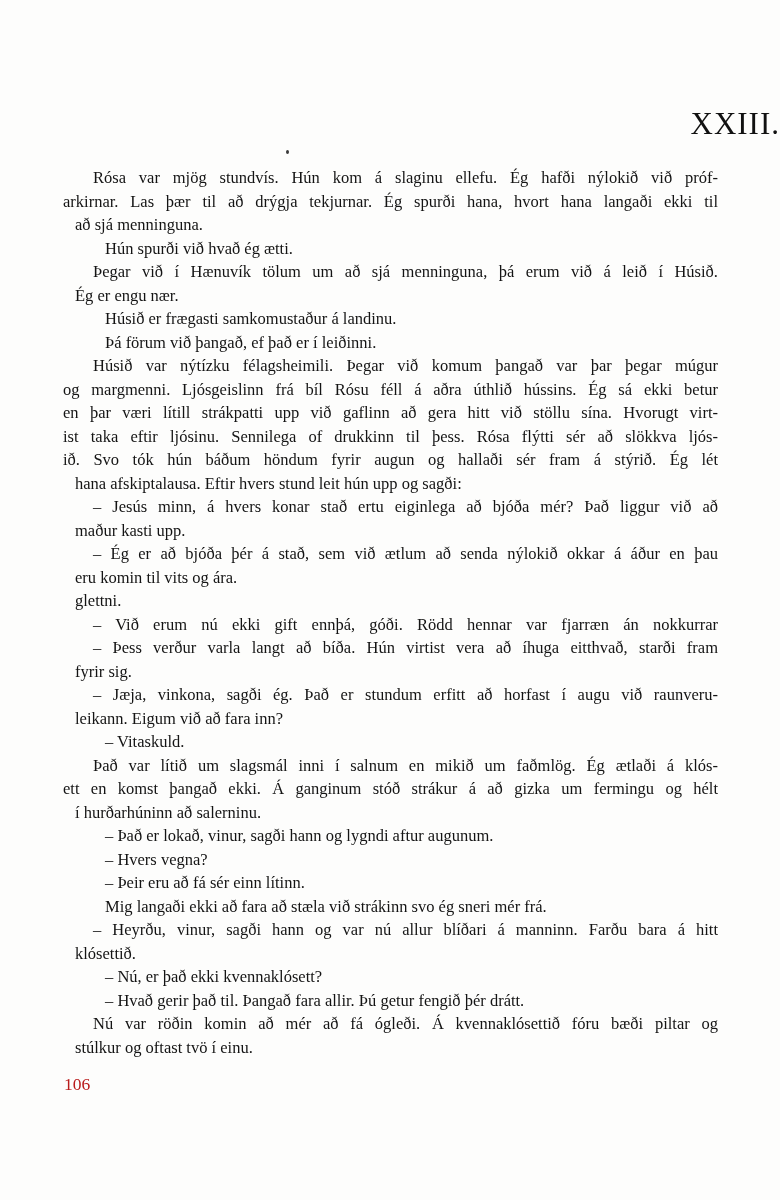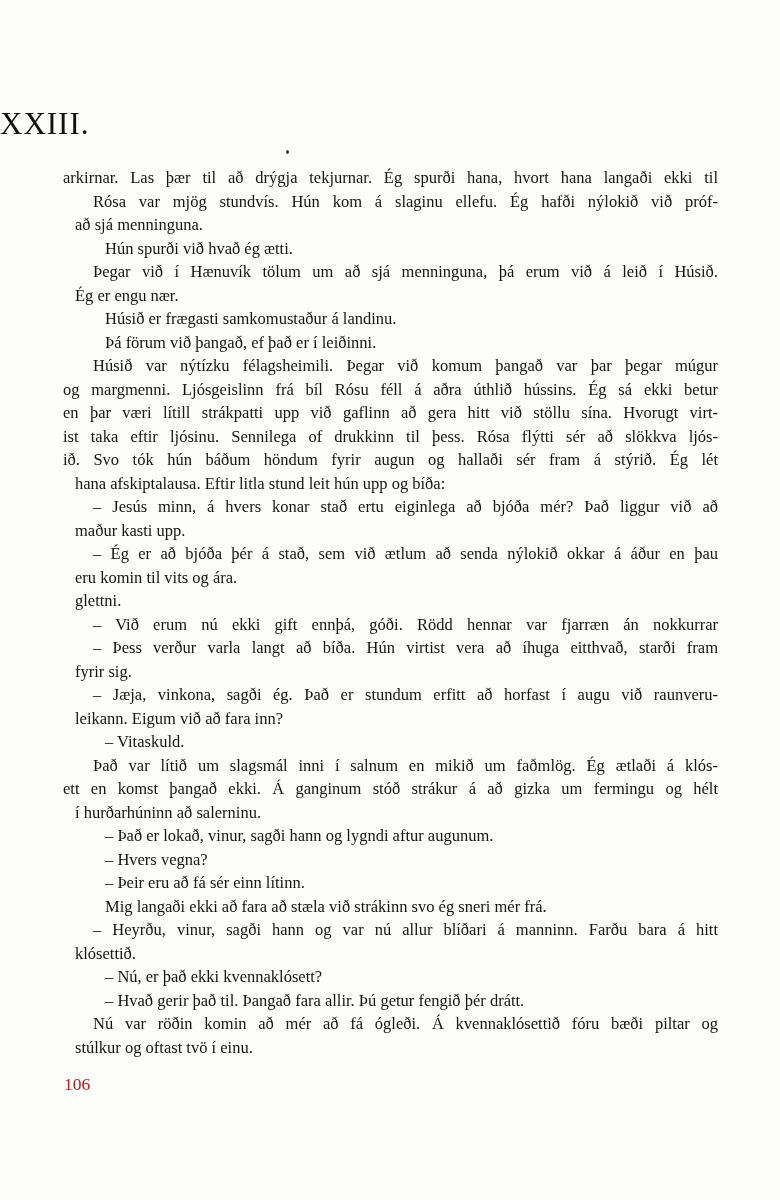--- a/index.html
+++ b/index.html
@@ -12,21 +12,21 @@
   .page {
     position: relative;
     width: 780px; height: 1200px;
     background: #fdfdfc;
     overflow: hidden;
   }
   .chapter {
     position: absolute;
     top: 106px; left: 0; right: 0;
     margin: 0;
-    text-align: left;
+    text-align: right;
     font-size: 31px;
     font-weight: 400;
     letter-spacing: 1px;
     color: #111;
   }
   .speck {
     position: absolute;
     left: 286px; top: 150px;
     width: 3px; height: 4px;
     background: #3a3a3a;
@@ -56,34 +56,34 @@
     color: #b91c1c;
   }
 </style>
 </head>
 <body>
 
 <div class="page">
   <h1 class="chapter">XXIII.</h1>
   <div class="speck"></div>
   <div class="text-block">
+      <div class="line first">Rósa var mjög stundvís. Hún kom á slaginu ellefu. Ég hafði nýlokið við próf-</div>
       <div class="line">arkirnar. Las þær til að drýgja tekjurnar. Ég spurði hana, hvort hana langaði ekki til</div>
-      <div class="line first">Rósa var mjög stundvís. Hún kom á slaginu ellefu. Ég hafði nýlokið við próf-</div>
       <div class="line end">að sjá menninguna.</div>
       <div class="line first end">Hún spurði við hvað ég ætti.</div>
       <div class="line first">Þegar við í Hænuvík tölum um að sjá menninguna, þá erum við á leið í Húsið.</div>
       <div class="line end">Ég er engu nær.</div>
       <div class="line first end">Húsið er frægasti samkomustaður á landinu.</div>
       <div class="line first end">Þá förum við þangað, ef það er í leiðinni.</div>
       <div class="line first">Húsið var nýtízku félagsheimili. Þegar við komum þangað var þar þegar múgur</div>
       <div class="line">og margmenni. Ljósgeislinn frá bíl Rósu féll á aðra úthlið hússins. Ég sá ekki betur</div>
       <div class="line">en þar væri lítill strákpatti upp við gaflinn að gera hitt við stöllu sína. Hvorugt virt-</div>
       <div class="line">ist taka eftir ljósinu. Sennilega of drukkinn til þess. Rósa flýtti sér að slökkva ljós-</div>
       <div class="line">ið. Svo tók hún báðum höndum fyrir augun og hallaði sér fram á stýrið. Ég lét</div>
-      <div class="line end">hana afskiptalausa. Eftir litla stund leit hún upp og bíða:</div>
+      <div class="line end">hana afskiptalausa. Eftir hvers stund leit hún upp og sagði:</div>
       <div class="line first">– Jesús minn, á hvers konar stað ertu eiginlega að bjóða mér? Það liggur við að</div>
       <div class="line end">maður kasti upp.</div>
       <div class="line first">– Ég er að bjóða þér á stað, sem við ætlum að senda nýlokið okkar á áður en þau</div>
       <div class="line end">eru komin til vits og ára.</div>
       <div class="line end">glettni.</div>
       <div class="line first">– Við erum nú ekki gift ennþá, góði. Rödd hennar var fjarræn án nokkurrar</div>
       <div class="line first">– Þess verður varla langt að bíða. Hún virtist vera að íhuga eitthvað, starði fram</div>
       <div class="line end">fyrir sig.</div>
       <div class="line first">– Jæja, vinkona, sagði ég. Það er stundum erfitt að horfast í augu við raunveru-</div>
       <div class="line end">leikann. Eigum við að fara inn?</div>

